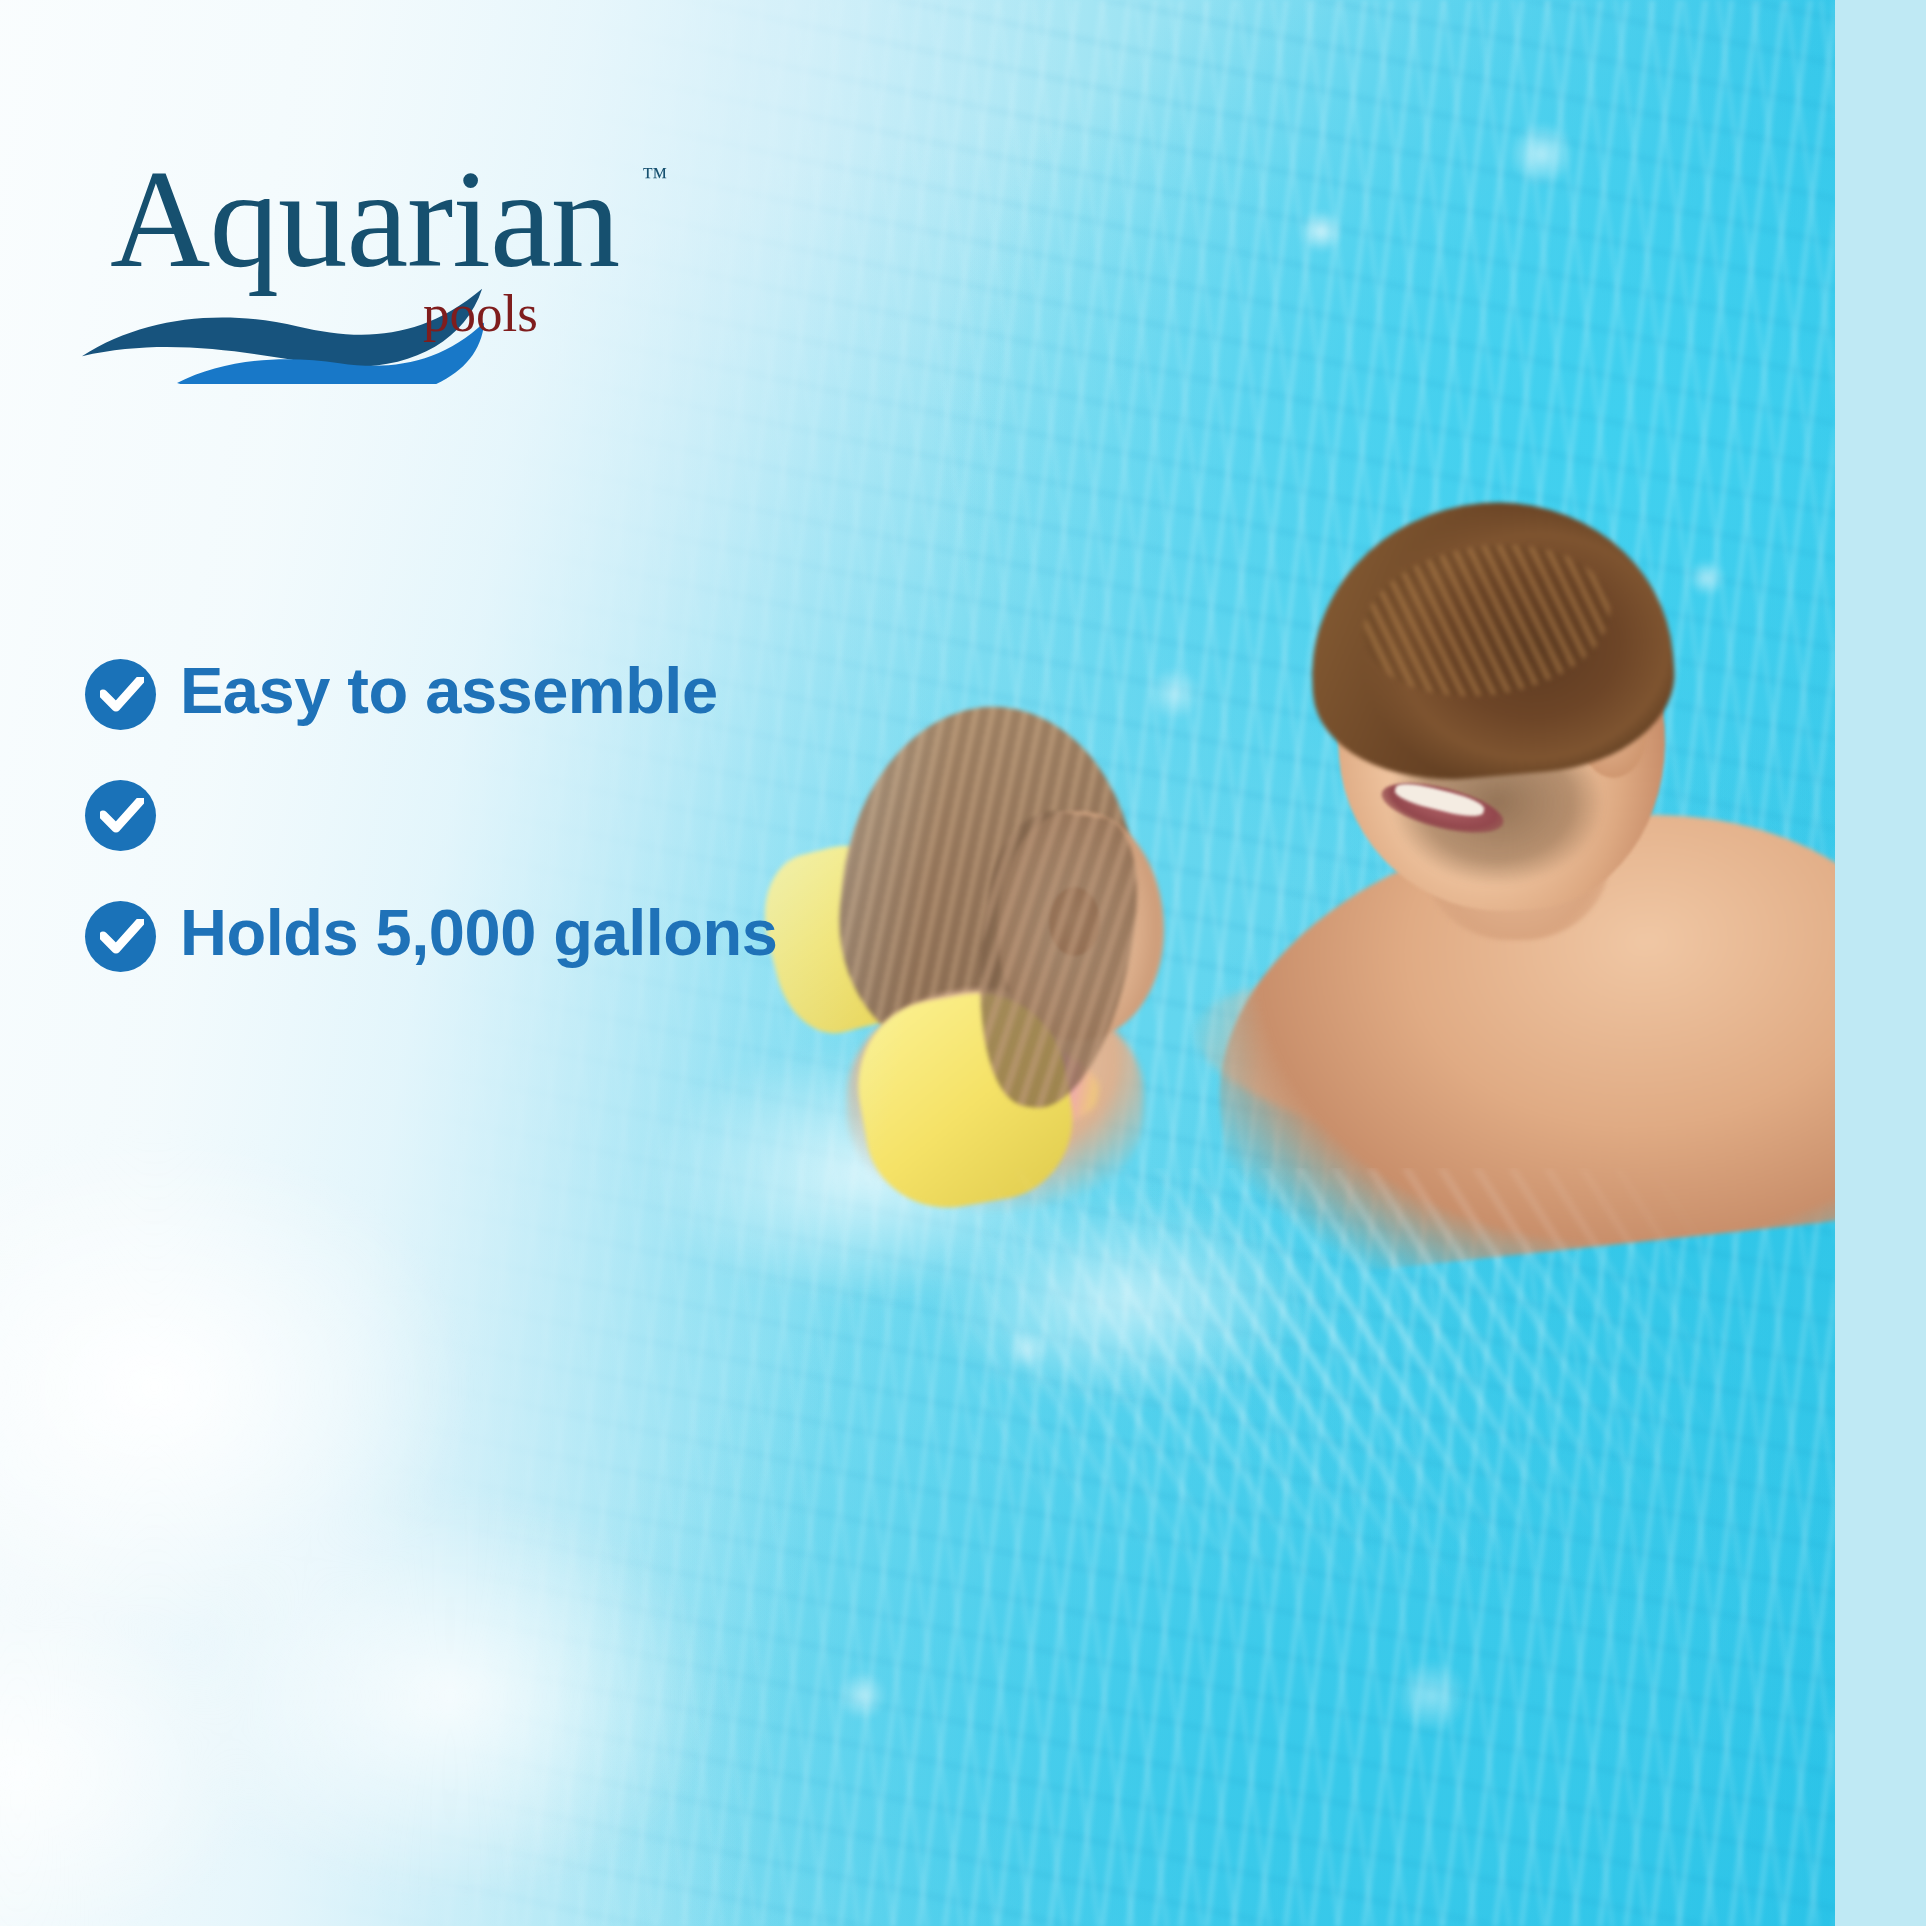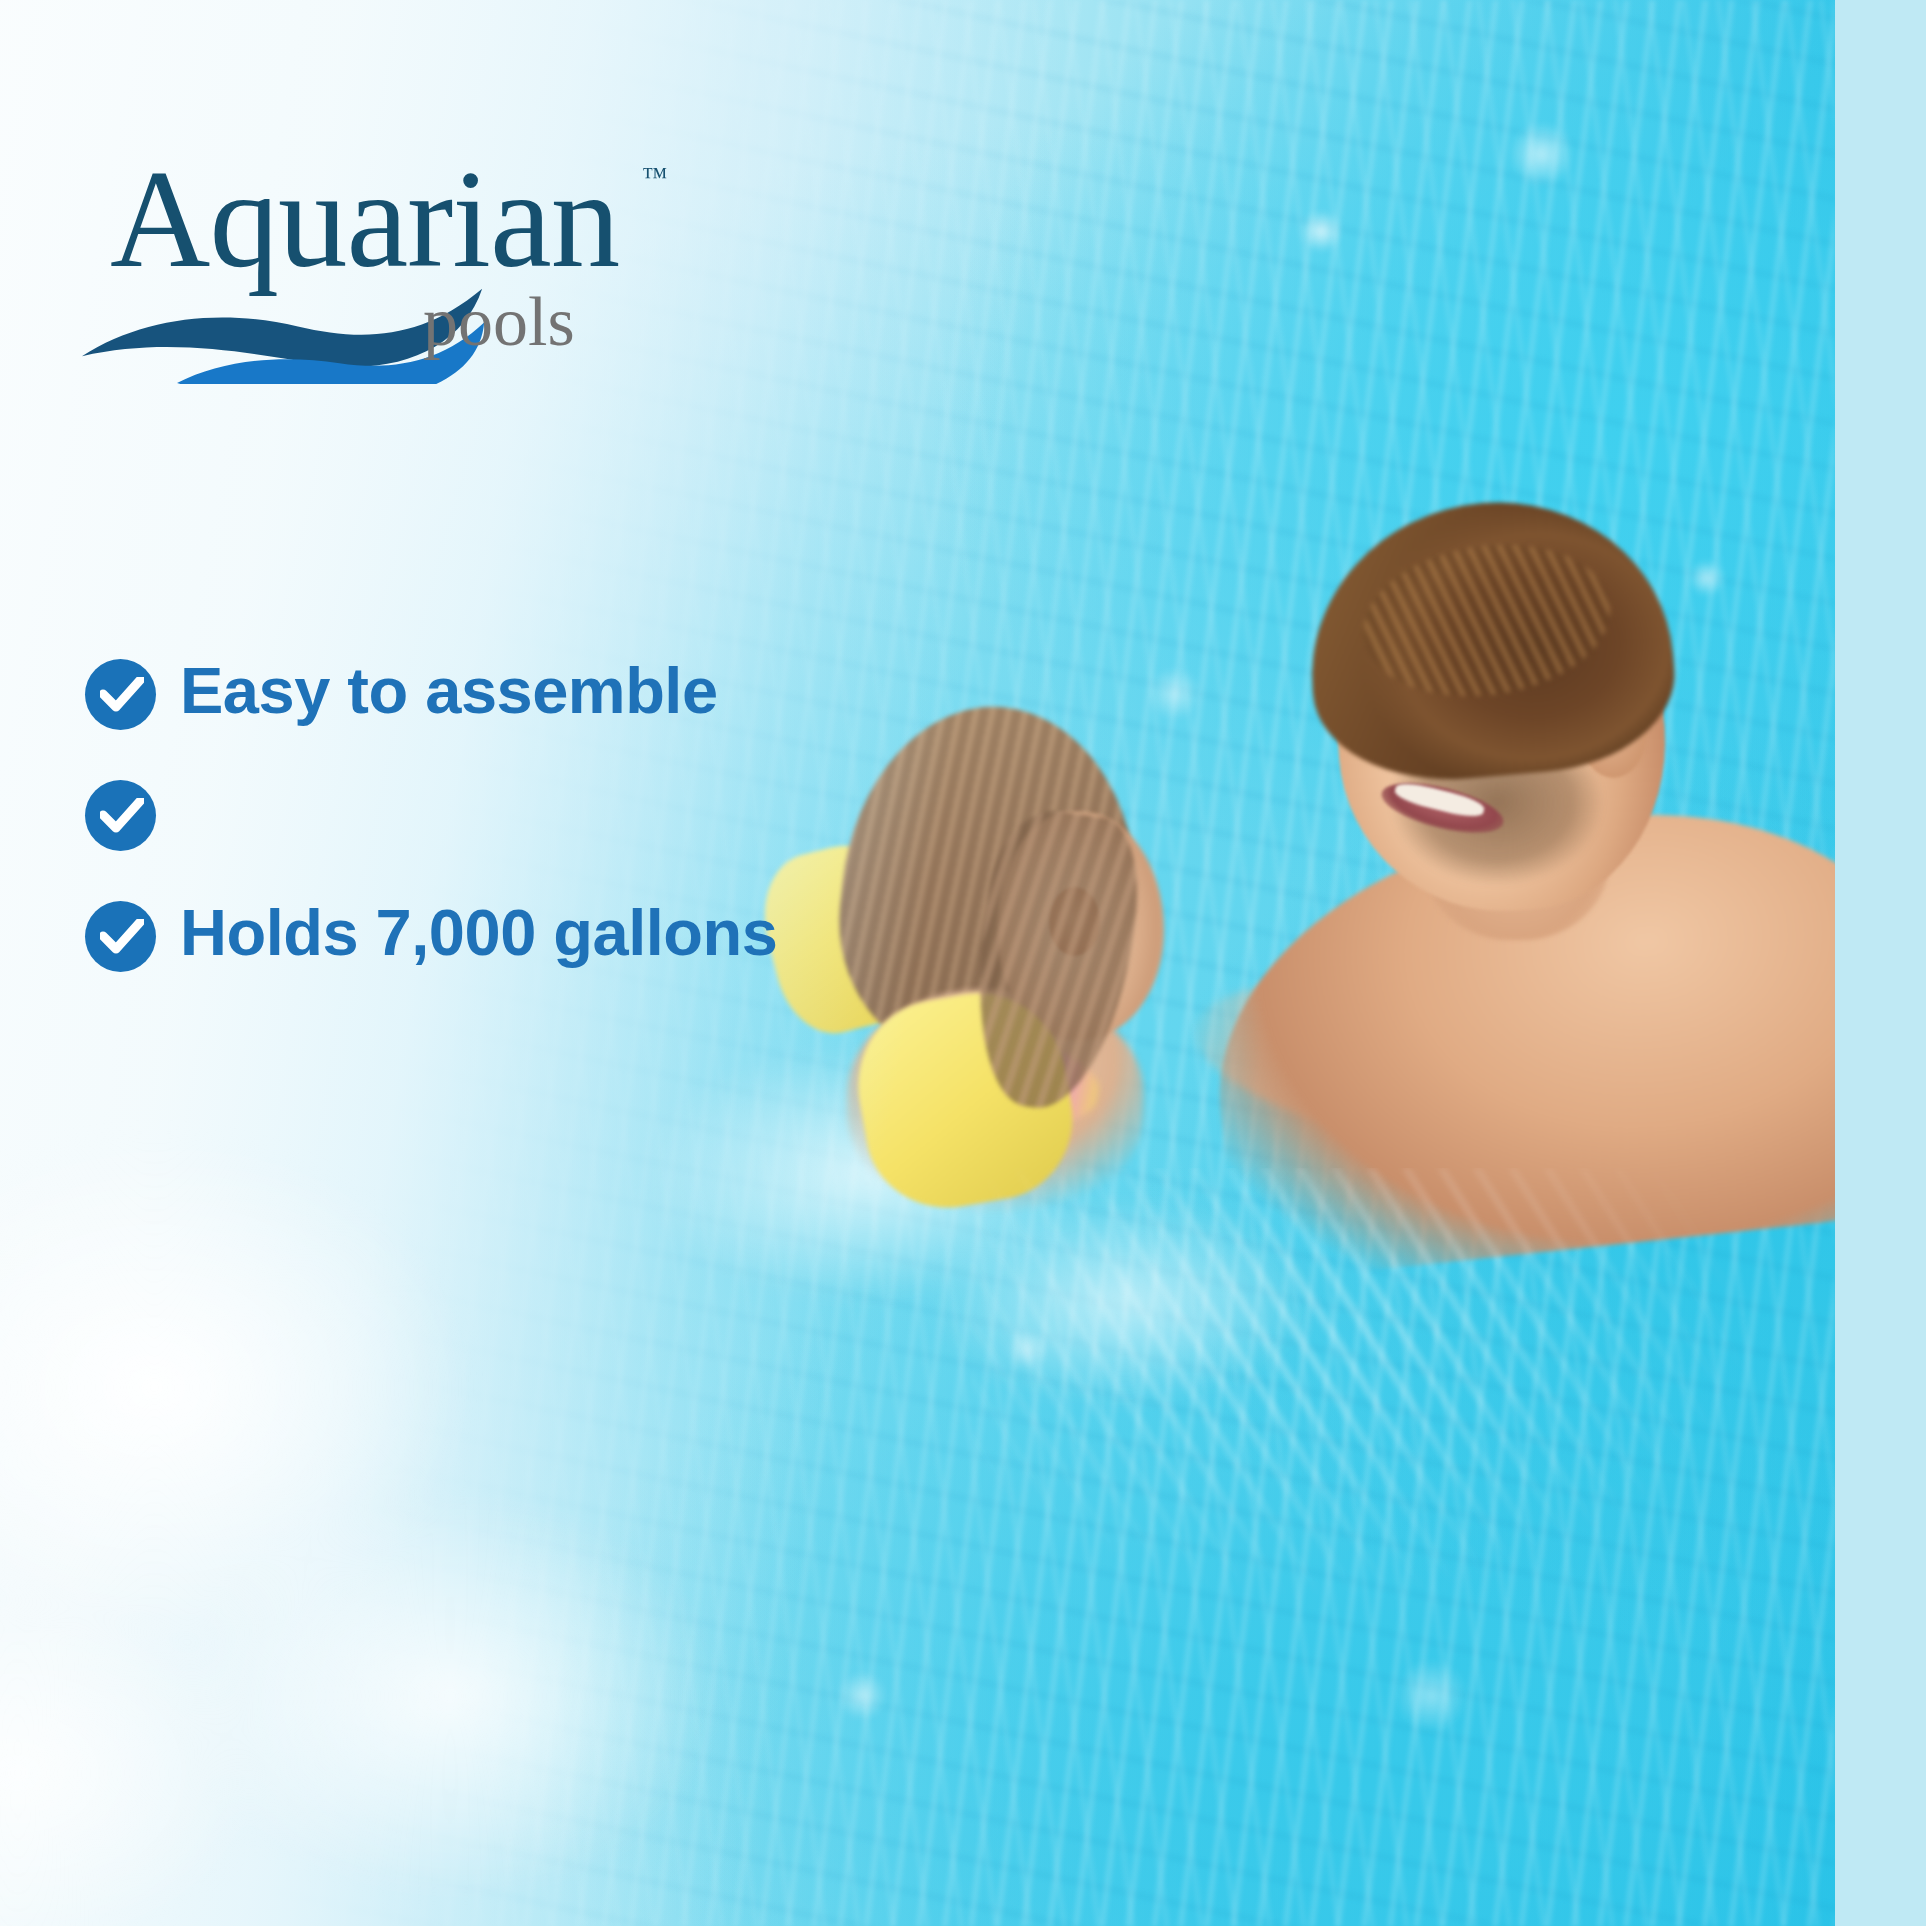--- a/index.html
+++ b/index.html
@@ -199,21 +199,21 @@
     color:#16506f;white-space:nowrap;
   }
   .logo-tm{
     position:absolute;left:540px;top:14px;
     font-family:"Liberation Serif","DejaVu Serif",serif;
     font-size:26px;color:#16506f;line-height:1;
   }
   .logo-sub{
     position:absolute;left:321px;top:137px;
     font-family:"Liberation Serif","DejaVu Serif",serif;
-    font-size:70px;line-height:1;color:#737373;
+    font-size:53px;line-height:1;color:#7f1d1d;
   }
   .logo-wave{position:absolute;left:-28px;top:115px;width:426px;height:119px;}
 
   
   .bullets{position:absolute;left:85px;top:653px;width:911px;}
   .bullet{display:flex;align-items:center;margin-bottom:44px;}
   .bullet:last-child{margin-bottom:0;}
   .check{
     flex:0 0 auto;width:71px;height:71px;border-radius:50%;
     background:#1a72b8;position:relative;margin-top:6px;margin-right:24px;
@@ -304,18 +304,18 @@
         </svg>
       </span>
     </div>
 
     <div class="bullet">
       <span class="check">
         <svg width="44" height="36" viewBox="0 0 44 36">
           <path d="M3 17 L16 30 L41 2" fill="none" stroke="#ffffff" stroke-width="9" stroke-linecap="round" stroke-linejoin="round"></path>
         </svg>
       </span>
-      <span class="btext">Holds 7,000 gallons</span>
+      <span class="btext">Holds 5,000 gallons</span>
     </div>
 
   </div>
 </div>
 
 
 </body></html>

